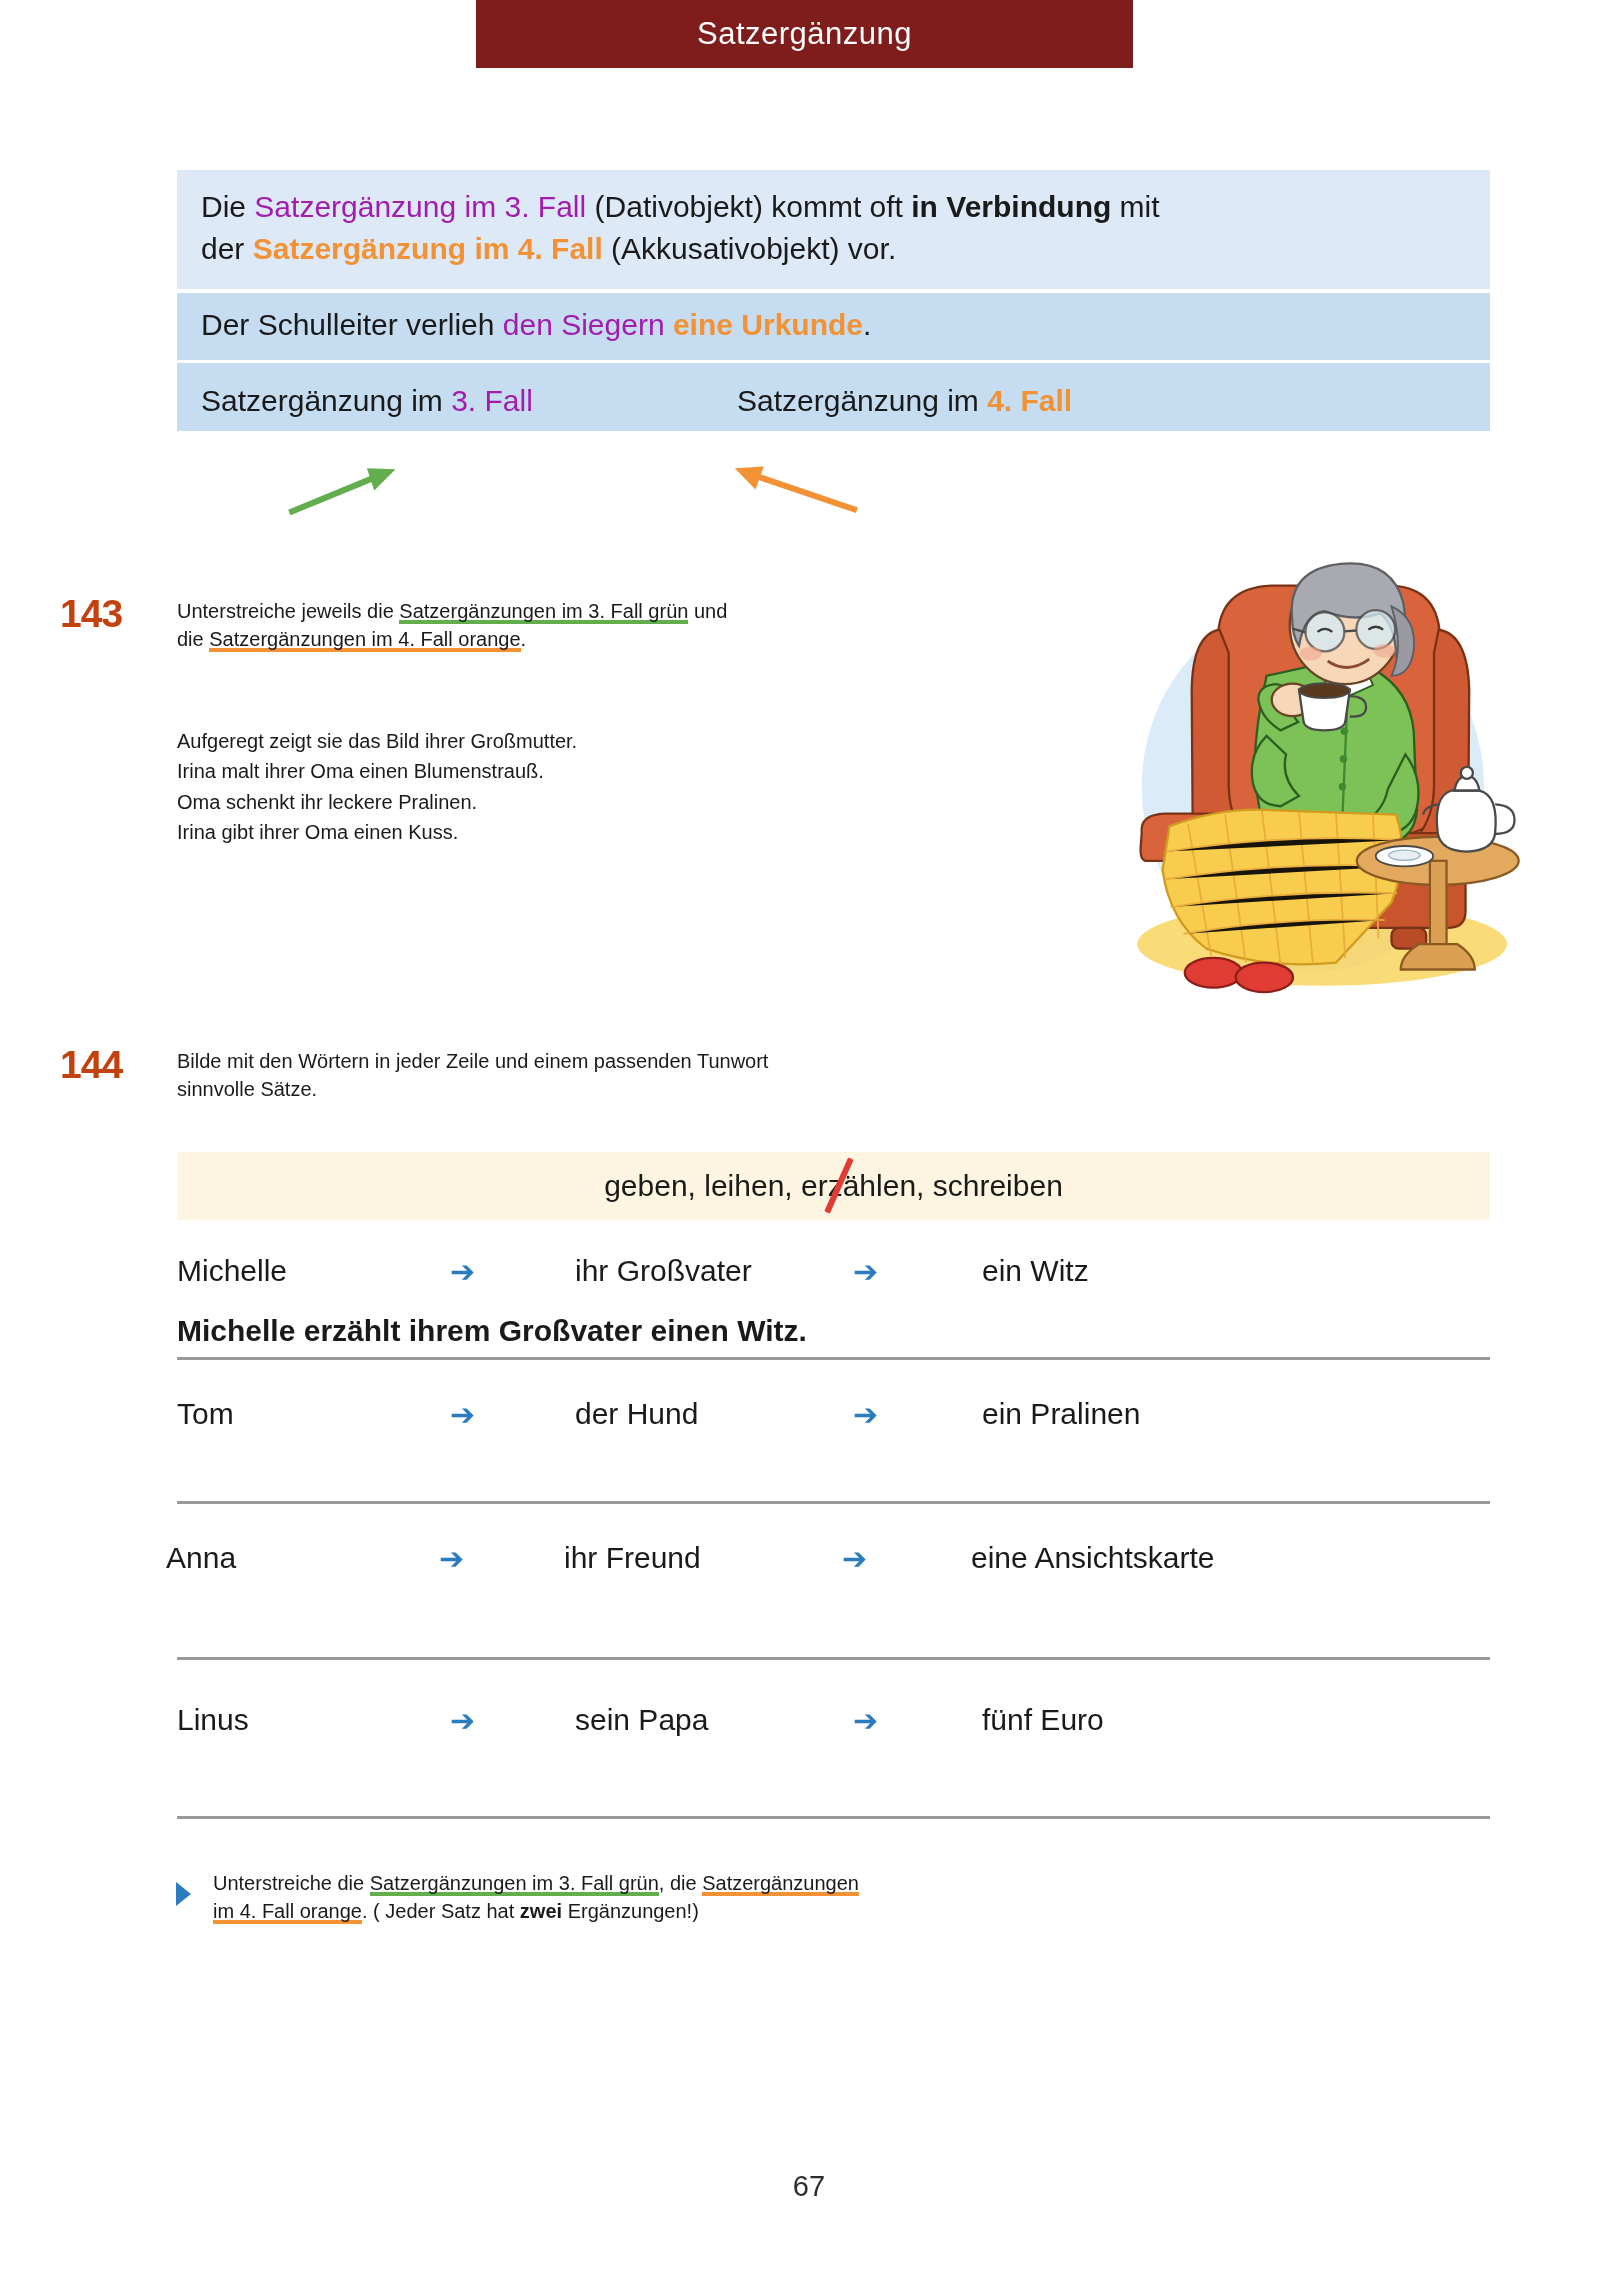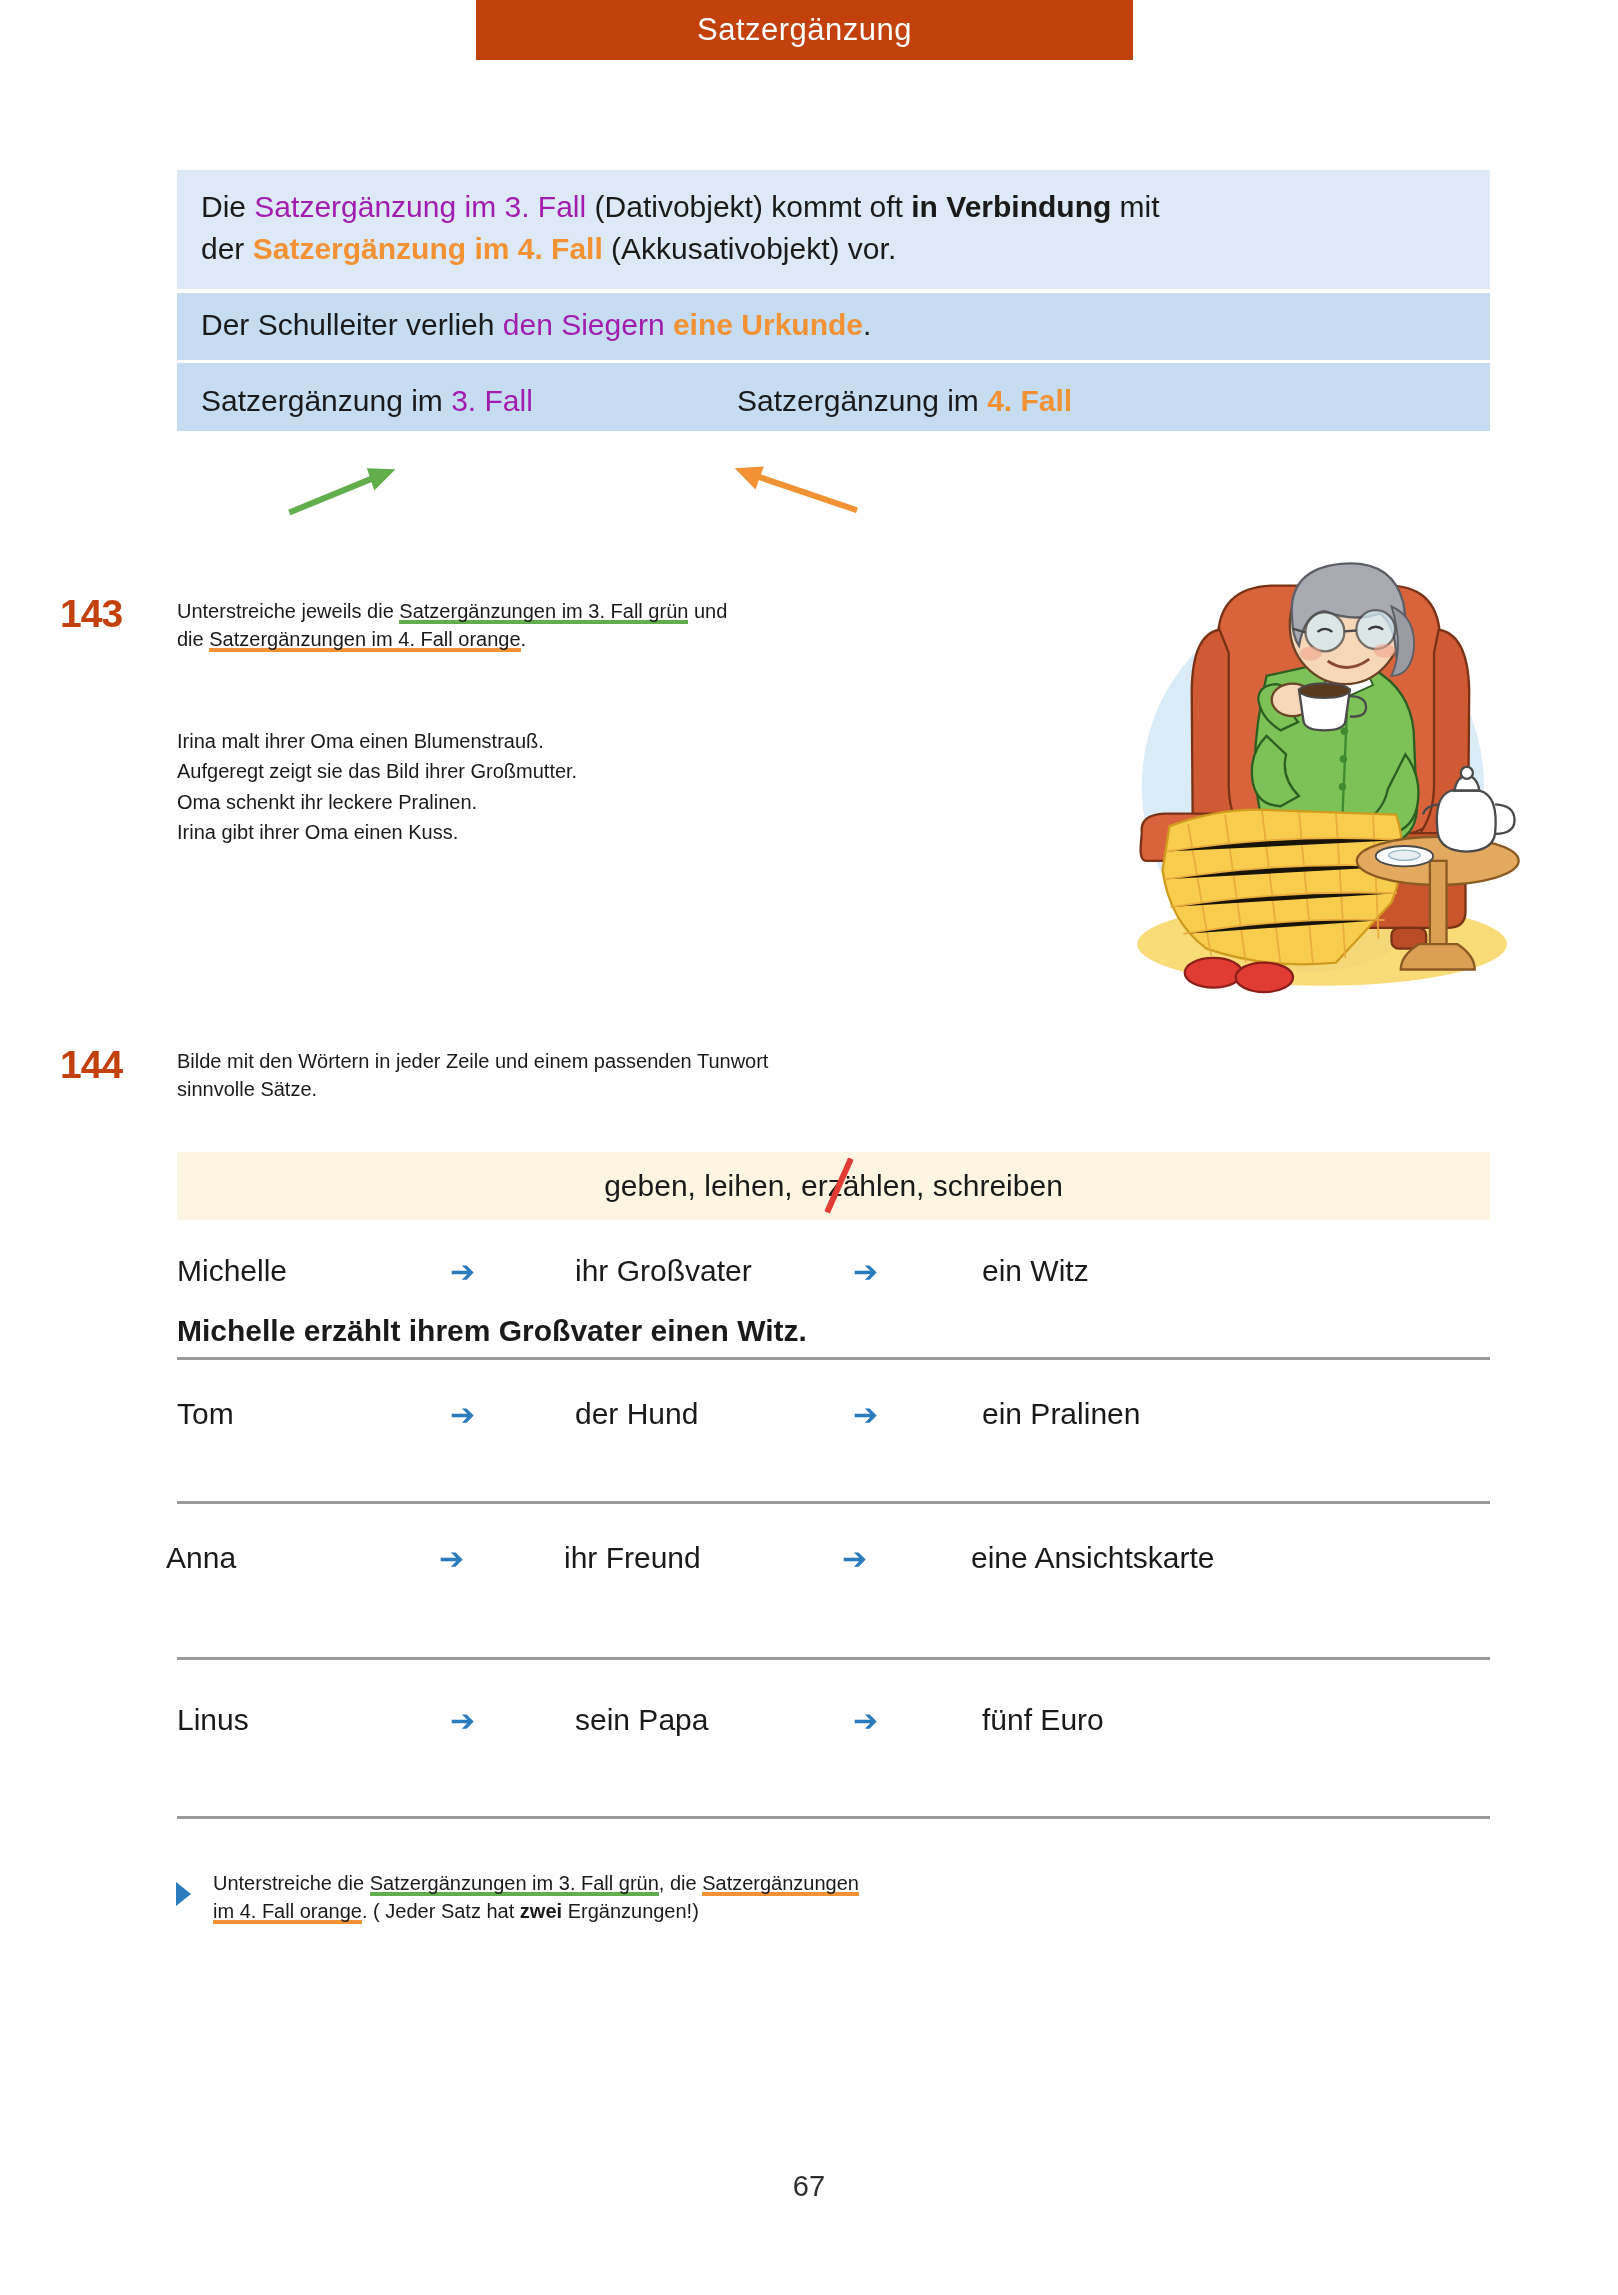--- a/index.html
+++ b/index.html
@@ -7,22 +7,22 @@
     width:1618px;height:2295px;
     background:#ffffff;
     font-family:"Liberation Sans", sans-serif;
     color:#1a1a1a;
     position:relative;
     overflow:hidden;
   }
 
   
   .banner{
-    position:absolute;left:476px;top:0;width:657px;height:60px;
-    background:#c2410c;
+    position:absolute;left:476px;top:0;width:657px;height:68px;
+    background:#7f1d1d;
     display:flex;align-items:center;justify-content:center;
   }
   .banner-title{
     color:#ffffff;font-size:31px;font-weight:400;letter-spacing:0.5px;
   }
 
   
   .infobox{
     position:absolute;left:177px;top:170px;width:1313px;
   }
@@ -161,22 +161,22 @@
 </div>
 
 <div class="exnum" style="left:60px;top:592px;">143</div>
 
 <div class="exbody" style="left:177px;top:597px;width:925px;">
   <span>Unterstreiche jeweils die </span><span class="u-green">Satzergänzungen im 3. Fall grün</span><span> und</span><br>
   <span>die </span><span class="u-orange">Satzergänzungen im 4. Fall orange</span><span>.</span>
 </div>
 
 <div class="exbody" style="left:177px;top:726px;width:925px;line-height:1.52;">
+  <div>Aufgeregt zeigt sie das Bild ihrer Großmutter.</div>
   <div>Irina malt ihrer Oma einen Blumenstrauß.</div>
-  <div>Aufgeregt zeigt sie das Bild ihrer Großmutter.</div>
   <div>Oma schenkt ihr leckere Pralinen.</div>
   <div>Irina gibt ihrer Oma einen Kuss.</div>
 </div>
 
 <svg class="illu" viewBox="0 0 880 990">
 
   <ellipse cx="430" cy="540" rx="370" ry="400" fill="#bcdcf0" opacity="0.55"></ellipse>
 
   <ellipse cx="450" cy="880" rx="400" ry="90" fill="#f8d560" opacity="0.85"></ellipse>
 

